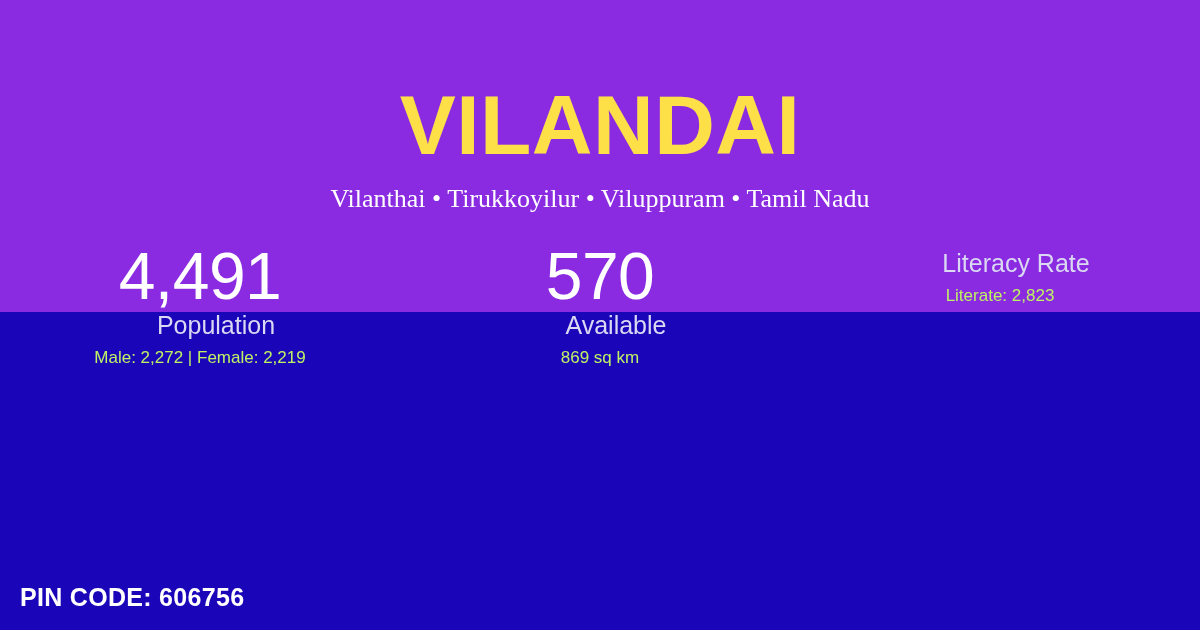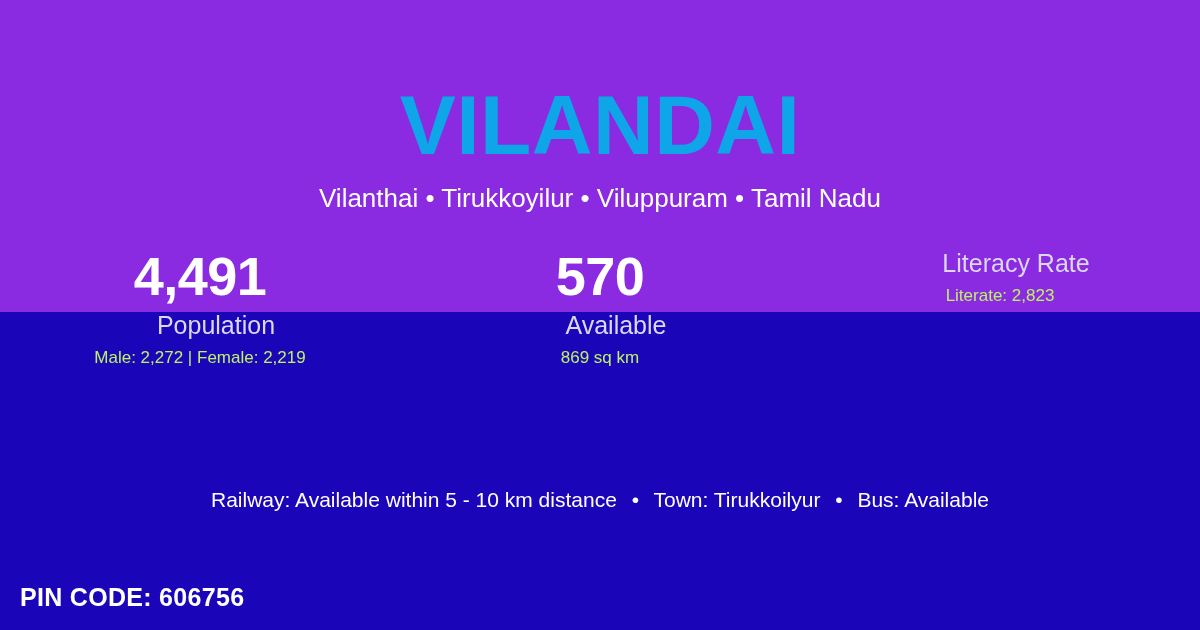--- a/index.html
+++ b/index.html
@@ -48,55 +48,56 @@
     width: 1200px;
     text-align: center;
   }
   .village-title {
     margin: 0;
     padding: 0;
     font-size: 84px;
     font-weight: bold;
     line-height: 1;
     letter-spacing: 0.5px;
-    color: #0ea5e9;
+    color: #fde047;
     position: absolute;
     top: 83px;
     left: 0;
     width: 1200px;
   }
   .village-subtitle {
     position: absolute;
     top: 183px;
     left: 0;
     width: 1200px;
     margin: 0;
     font-size: 26px;
     font-weight: normal;
     line-height: 1.2;
     color: #FFFFFF;
+    font-family: Liberation Serif, serif;
   }
 
   
   .stats-row {
     position: absolute;
     left: 0;
     top: 245px;
     width: 1200px;
     display: flex;
     flex-direction: row;
   }
   .stat-col {
     width: 400px;
     text-align: center;
   }
   .stat-value {
     display: block;
-    font-size: 54px;
-    font-weight: bold;
+    font-size: 66px;
+    font-weight: normal;
     line-height: 62px;
     color: #FFFFFF;
     letter-spacing: -0.5px;
   }
   .stat-label {
     display: block;
     margin-top: 4px;
     font-size: 25px;
     font-weight: normal;
     line-height: 28px;
@@ -183,25 +184,18 @@
       <span class="stat-sub">869 sq km</span>
     </div>
 
     <div class="stat-col">
       <span class="stat-label">Literacy Rate</span>
       <span class="stat-sub">Literate: 2,823</span>
     </div>
 
   </div>
 
-  <div class="facilities">
-    <span>Railway: Available within 5 - 10 km distance</span>
-    <span class="sep">•</span>
-    <span>Town: Tirukkoilyur</span>
-    <span class="sep">•</span>
-    <span>Bus: Available</span>
-  </div>
 
   <div class="footer">
     <span class="pin-code">PIN CODE: 606756</span>
   </div>
 
 </div>
 
 </body></html>

